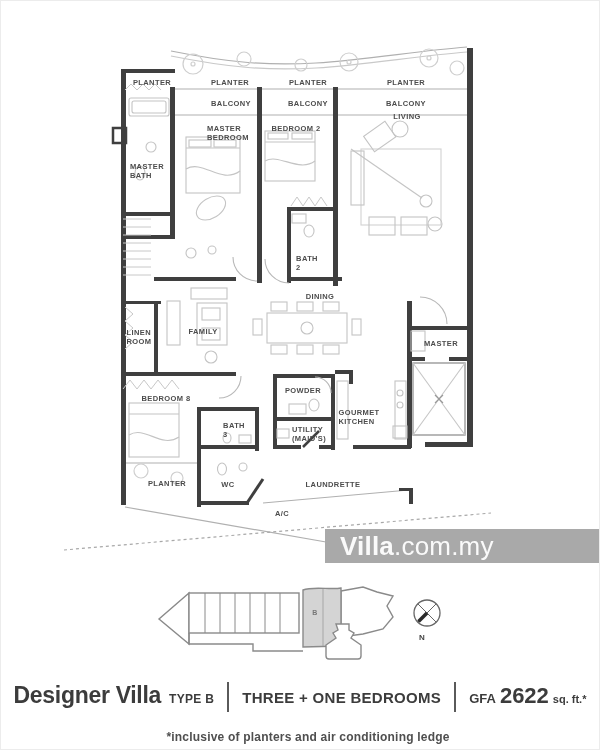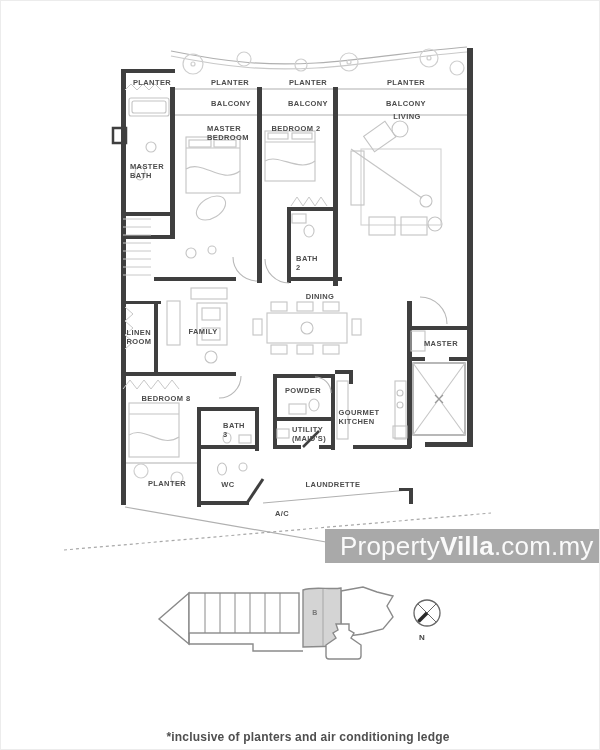--- a/index.html
+++ b/index.html
@@ -276,21 +276,30 @@
 (MAID'S)</div>
   <div class="room-label" style="left:166px;top:483px">PLANTER</div>
   <div class="room-label" style="left:227px;top:484px">WC</div>
   <div class="room-label" style="left:332px;top:484px">LAUNDRETTE</div>
   <div class="room-label" style="left:281px;top:513px">A/C</div>
 
   <div class="bkey-label" style="left:314px;top:611px">B</div>
   <div class="north-label" style="left:421px;top:636px">N</div>
 
   <div class="watermark">
-    <span>Property</span>
       <span class="wm-bold">Villa</span>
       <span>.com.my</span>
   </div>
 
+  <div class="title-row">
+    <span class="title-name">Designer Villa</span>
+    <span class="title-type">TYPE B</span>
+    <span class="title-divider"></span>
+    <span class="title-bedrooms">THREE + ONE BEDROOMS</span>
+    <span class="title-divider"></span>
+    <span class="gfa-label">GFA</span>
+    <span class="gfa-value">2622</span>
+    <span class="gfa-unit">sq. ft.*</span>
+  </div>
 
   <div class="footnote">*inclusive of planters and air conditioning ledge</div>
 
 </div>
 
 </body></html>

